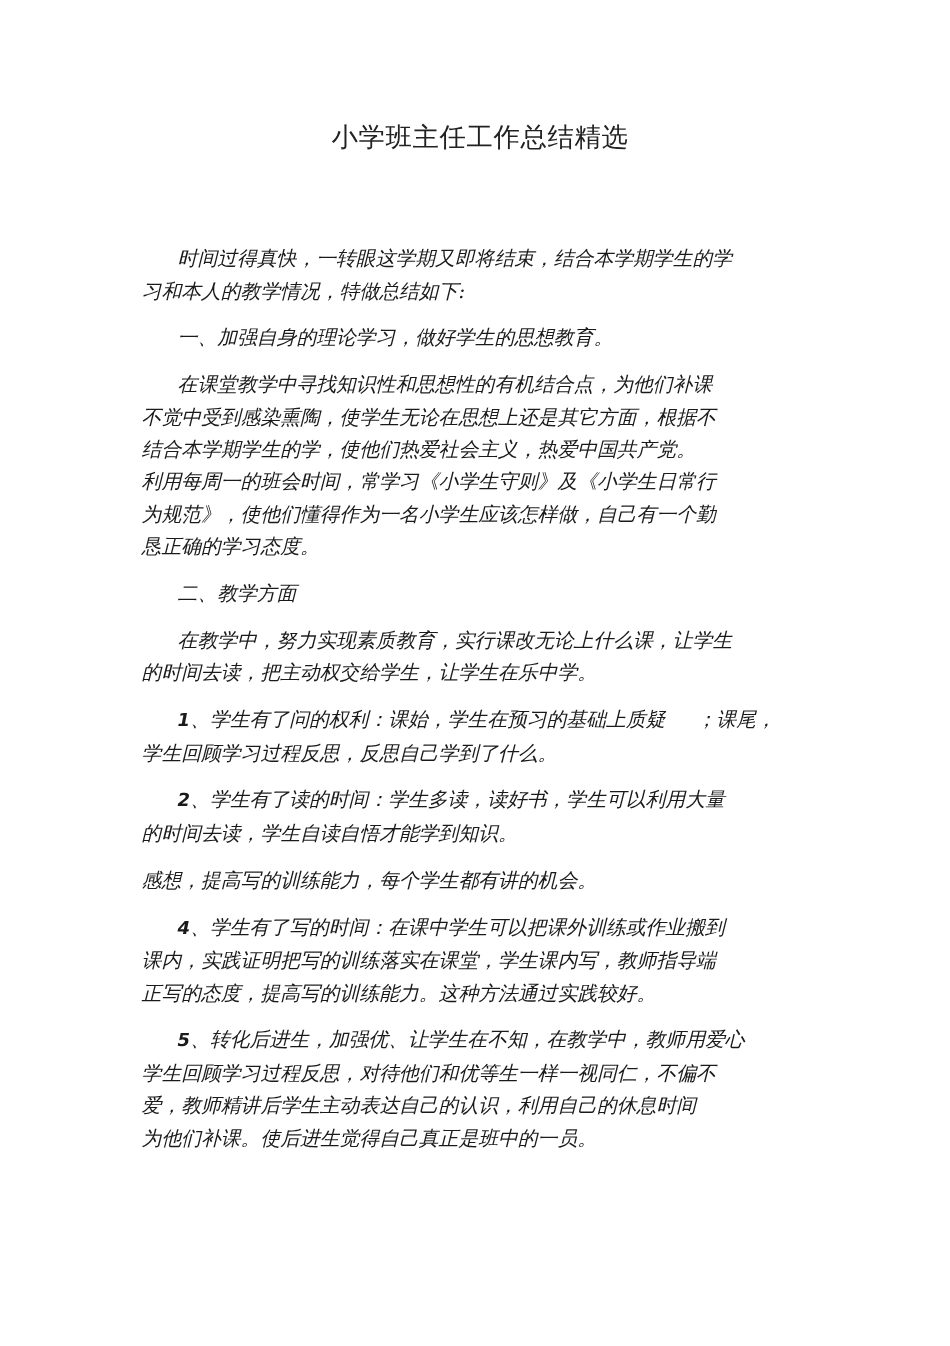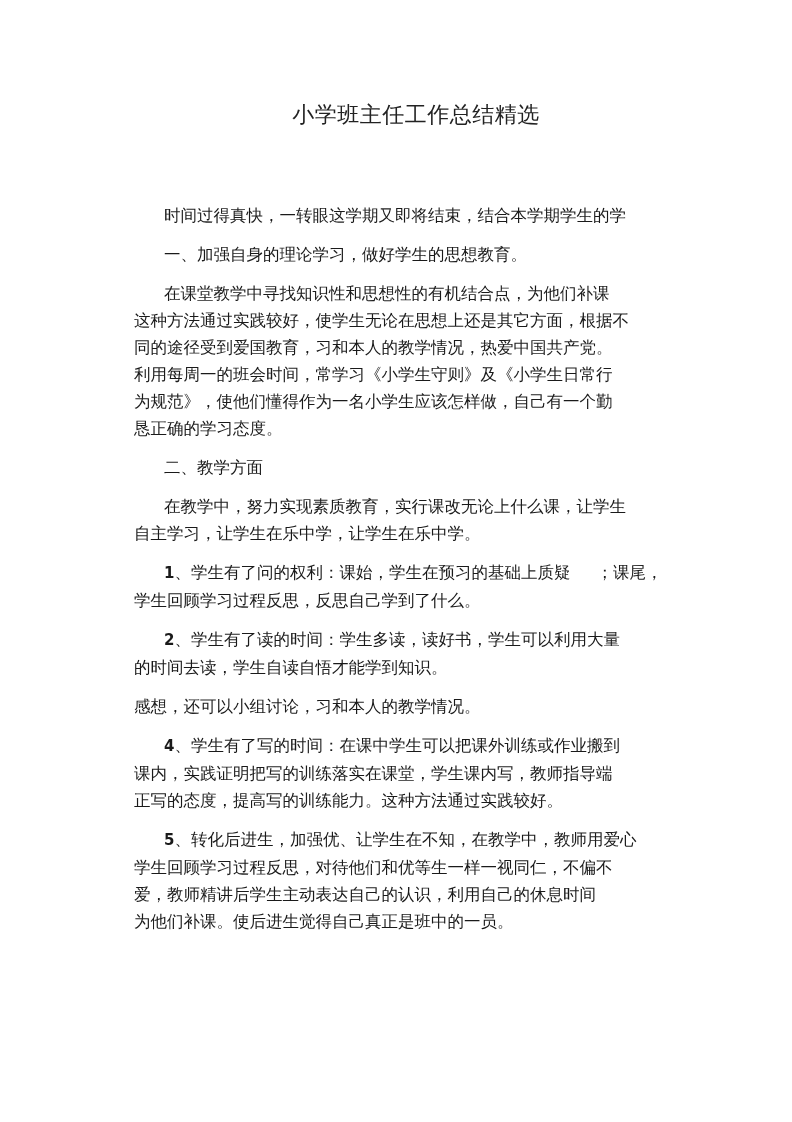--- a/index.html
+++ b/index.html
@@ -1,73 +1,74 @@
 <!DOCTYPE html>
 <html><head>
 <meta charset="utf-8">
 <style>
   html, body { margin: 0; padding: 0; background: #ffffff; }
   body { width: 792px; height: 1122px; position: relative; overflow: hidden;
          font-family: "DejaVu Serif", "Liberation Serif", serif; color: #1a1a1a; }
-  .page { position: absolute; left: 16px; top: 0; width: 680px; height: 1122px; background: #fff; }
+  .page { position: absolute; left: 0; top: 0; width: 680px; height: 1122px; background: #fff; }
   .title { position: absolute; top: 100px; left: 0; width: 800px; text-align: center;
            font-size: 22px; font-weight: normal; letter-spacing: 0.5px; color: #222; margin: 0; }
-  .body { position: absolute; left: 118px; top: 202px; width: 545px; }
+  .body { position: absolute; left: 118px; top: 202px; width: 545px; font-style: italic; }
   .para { margin: 0 0 12px 0; font-size: 16.5px; line-height: 27px; }
   .line { display: block; white-space: nowrap; }
   .indent { padding-left: 30px; }
   .num { font-family: "DejaVu Sans", "Liberation Sans", sans-serif; font-weight: bold; font-size: 15px; }
   .gap { display: inline-block; width: 26px; }
 </style>
 </head>
 <body>
 
 <div class="page">
   <h1 class="title">小学班主任工作总结精选</h1>
 
   <div class="body">
 
     <p class="para">
       <span class="line indent">时间过得真快，一转眼这学期又即将结束，结合本学期学生的学</span>
+      <span class="line">习和本人的教学情况，特做总结如下:</span>
     </p>
 
     <p class="para">
       <span class="line indent">一、加强自身的理论学习，做好学生的思想教育。</span>
     </p>
 
     <p class="para">
       <span class="line indent">在课堂教学中寻找知识性和思想性的有机结合点，为他们补课</span>
-      <span class="line">这种方法通过实践较好，使学生无论在思想上还是其它方面，根据不</span>
-      <span class="line">同的途径受到爱国教育，习和本人的教学情况，热爱中国共产党。</span>
+      <span class="line">不觉中受到感染熏陶，使学生无论在思想上还是其它方面，根据不</span>
+      <span class="line">结合本学期学生的学，使他们热爱社会主义，热爱中国共产党。</span>
       <span class="line">利用每周一的班会时间，常学习《小学生守则》及《小学生日常行</span>
       <span class="line">为规范》，使他们懂得作为一名小学生应该怎样做，自己有一个勤</span>
       <span class="line">恳正确的学习态度。</span>
     </p>
 
     <p class="para">
       <span class="line indent">二、教学方面</span>
     </p>
 
     <p class="para">
       <span class="line indent">在教学中，努力实现素质教育，实行课改无论上什么课，让学生</span>
-      <span class="line">自主学习，让学生在乐中学，让学生在乐中学。</span>
+      <span class="line">的时间去读，把主动权交给学生，让学生在乐中学。</span>
     </p>
 
     <p class="para">
       <span class="line indent"><span class="num">1</span><span>、学生有了问的权利：课始，学生在预习的基础上质疑</span><span class="gap"></span><span>；课尾，</span></span>
       <span class="line">学生回顾学习过程反思，反思自己学到了什么。</span>
     </p>
 
     <p class="para">
       <span class="line indent"><span class="num">2</span><span>、学生有了读的时间：学生多读，读好书，学生可以利用大量</span></span>
       <span class="line">的时间去读，学生自读自悟才能学到知识。</span>
     </p>
 
     <p class="para">
-      <span class="line">感想，还可以小组讨论，习和本人的教学情况。</span>
+      <span class="line">感想，提高写的训练能力，每个学生都有讲的机会。</span>
     </p>
 
     <p class="para">
       <span class="line indent"><span class="num">4</span><span>、学生有了写的时间：在课中学生可以把课外训练或作业搬到</span></span>
       <span class="line">课内，实践证明把写的训练落实在课堂，学生课内写，教师指导端</span>
       <span class="line">正写的态度，提高写的训练能力。这种方法通过实践较好。</span>
     </p>
 
     <p class="para">
       <span class="line indent"><span class="num">5</span><span>、转化后进生，加强优、让学生在不知，在教学中，教师用爱心</span></span>

